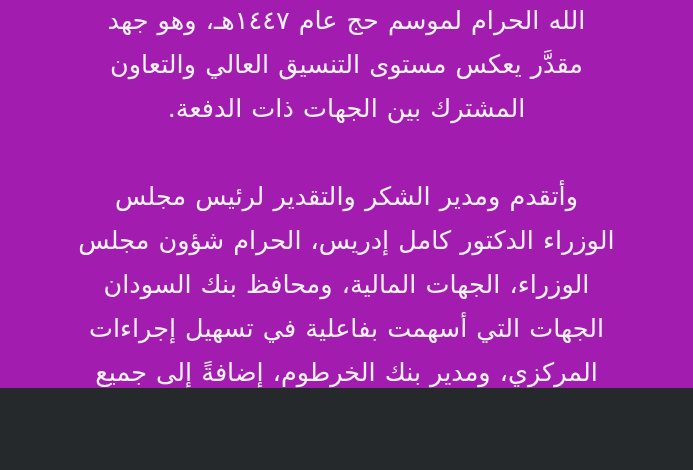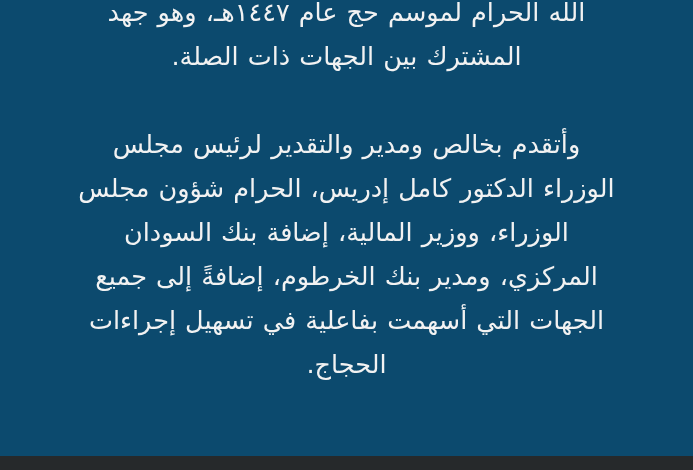--- a/index.html
+++ b/index.html
@@ -9,24 +9,24 @@
   }
   body {
     width: 693px;
     height: 470px;
     overflow: hidden;
     font-family: "DejaVu Sans", sans-serif;
   }
   .page {
     position: relative;
     width: 693px;
-    height: 456px;
-    background: #0c4a6e;
+    height: 388px;
+    background: #a21caf;
     box-sizing: border-box;
-    padding: 4px 28px;
+    padding: 12px 28px;
     overflow: hidden;
   }
   .text-body {
     color: #f2f2f2;
     font-size: 25.5px;
     line-height: 44px;
     text-align: center;
     direction: rtl;
     letter-spacing: 0px;
     word-spacing: 1px;
@@ -48,28 +48,29 @@
   }
 </style>
 </head>
 <body>
 
 <div class="page">
   <div class="text-body">
 
     <p class="para para-clipped">
       <span class="line">الله الحرام لموسم حج عام ١٤٤٧هـ، وهو جهد</span>
-      <span class="line">المشترك بين الجهات ذات الصلة.</span>
+      <span class="line">مقدَّر يعكس مستوى التنسيق العالي والتعاون</span>
+      <span class="line">المشترك بين الجهات ذات الدفعة.</span>
     </p>
 
     <div class="gap"></div>
 
     <p class="para">
-      <span class="line">وأتقدم بخالص ومدير والتقدير لرئيس مجلس</span>
+      <span class="line">وأتقدم ومدير الشكر والتقدير لرئيس مجلس</span>
       <span class="line">الوزراء الدكتور كامل إدريس، الحرام شؤون مجلس</span>
-      <span class="line">الوزراء، ووزير المالية، إضافة بنك السودان</span>
+      <span class="line">الوزراء، الجهات المالية، ومحافظ بنك السودان</span>
+      <span class="line">الجهات التي أسهمت بفاعلية في تسهيل إجراءات</span>
       <span class="line">المركزي، ومدير بنك الخرطوم، إضافةً إلى جميع</span>
-      <span class="line">الجهات التي أسهمت بفاعلية في تسهيل إجراءات</span>
       <span class="line">الحجاج.</span>
     </p>
 
   </div>
 </div>
 
 </body></html>

